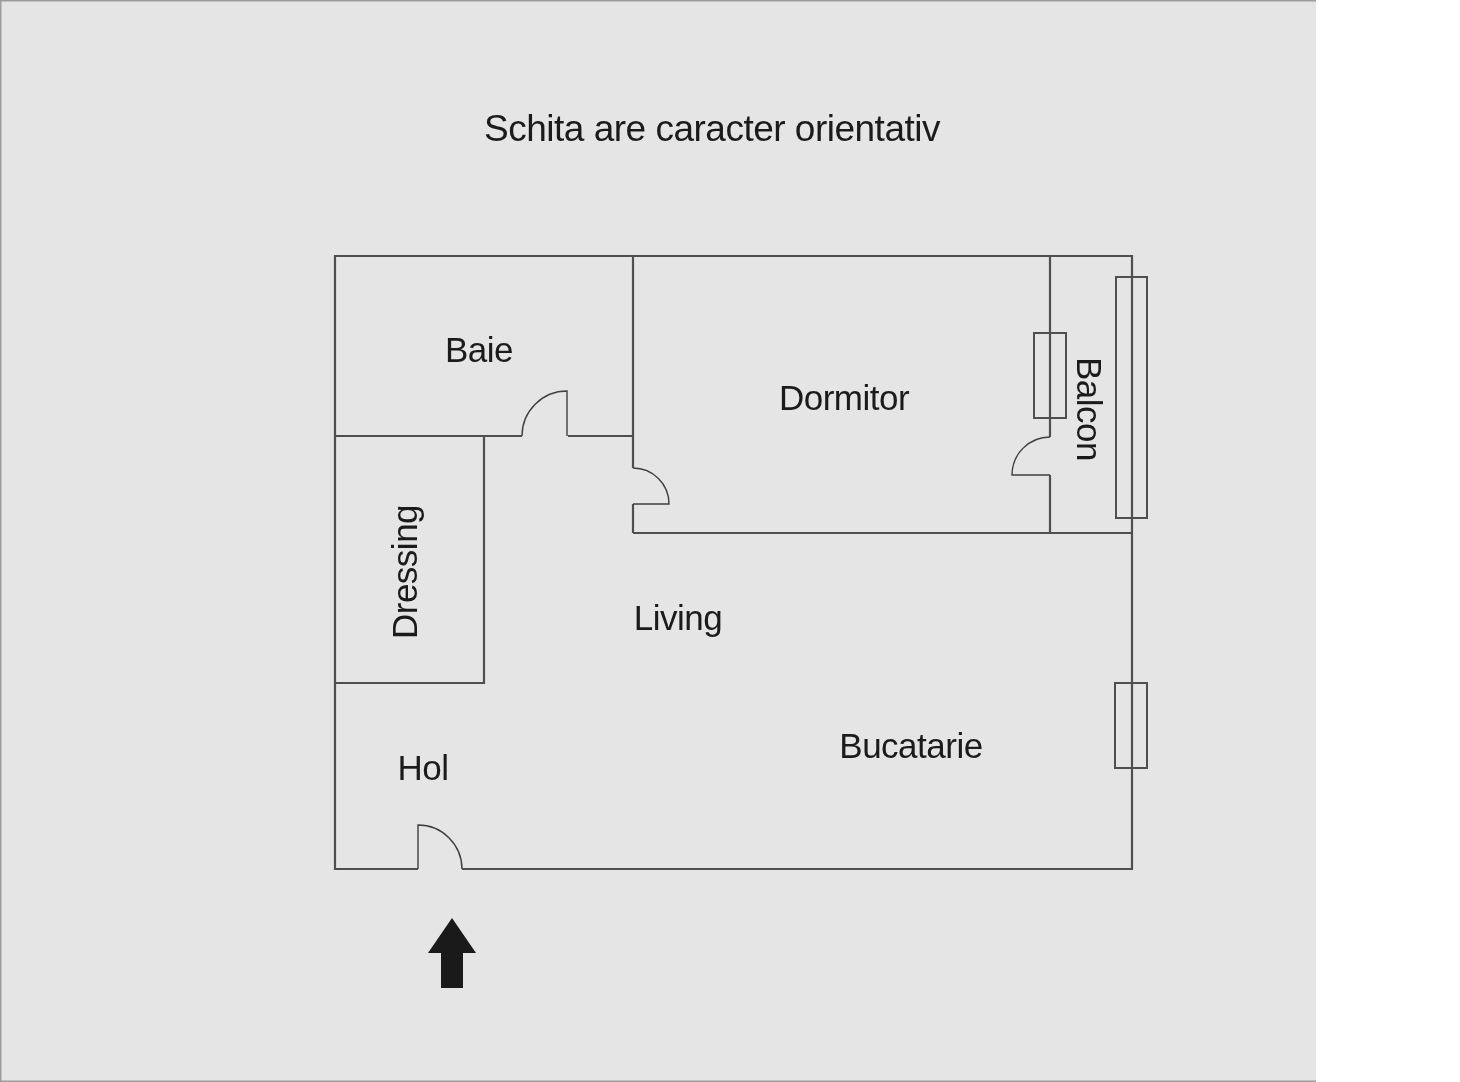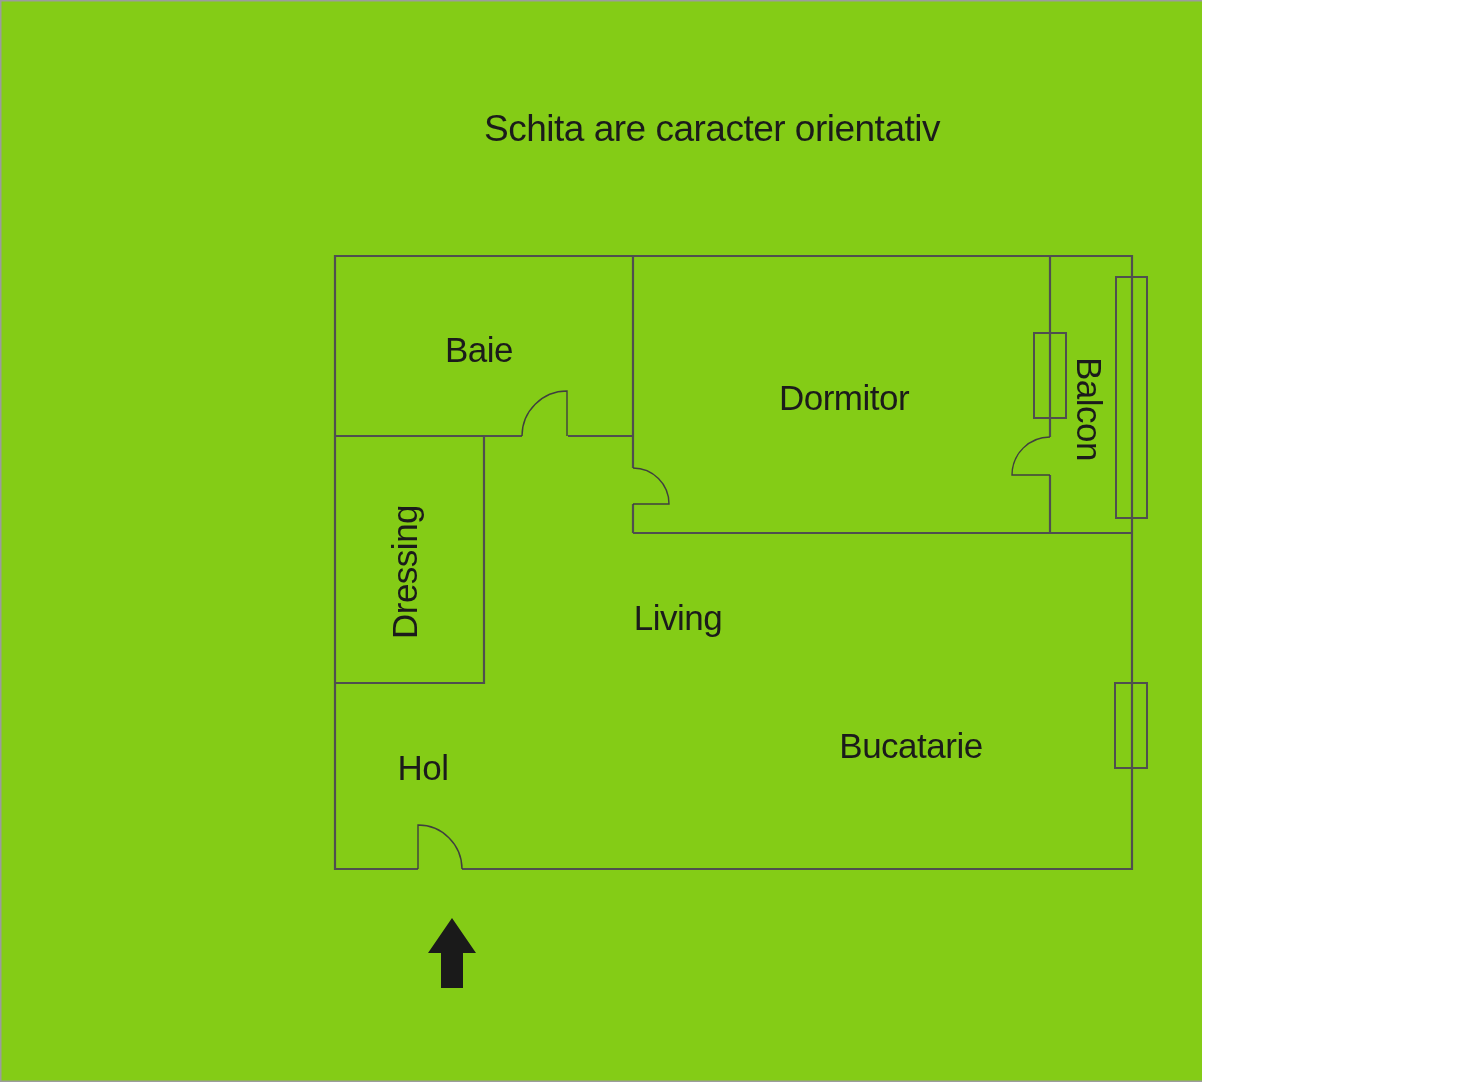--- a/index.html
+++ b/index.html
@@ -2,23 +2,23 @@
 <html><head>
 <meta charset="utf-8">
 <style>
   html, body {
     margin: 0;
     padding: 0;
     background: #ffffff;
   }
   #canvas {
     position: relative;
-    width: 1202px;
+    width: 1316px;
     height: 1082px;
-    background: #84cc16;
+    background: #e5e5e5;
     overflow: hidden;
     text-decoration: underline;
   }
   #canvas svg {
     position: absolute;
     left: 0;
     top: 0;
     display: block;
   }
   .wall {

